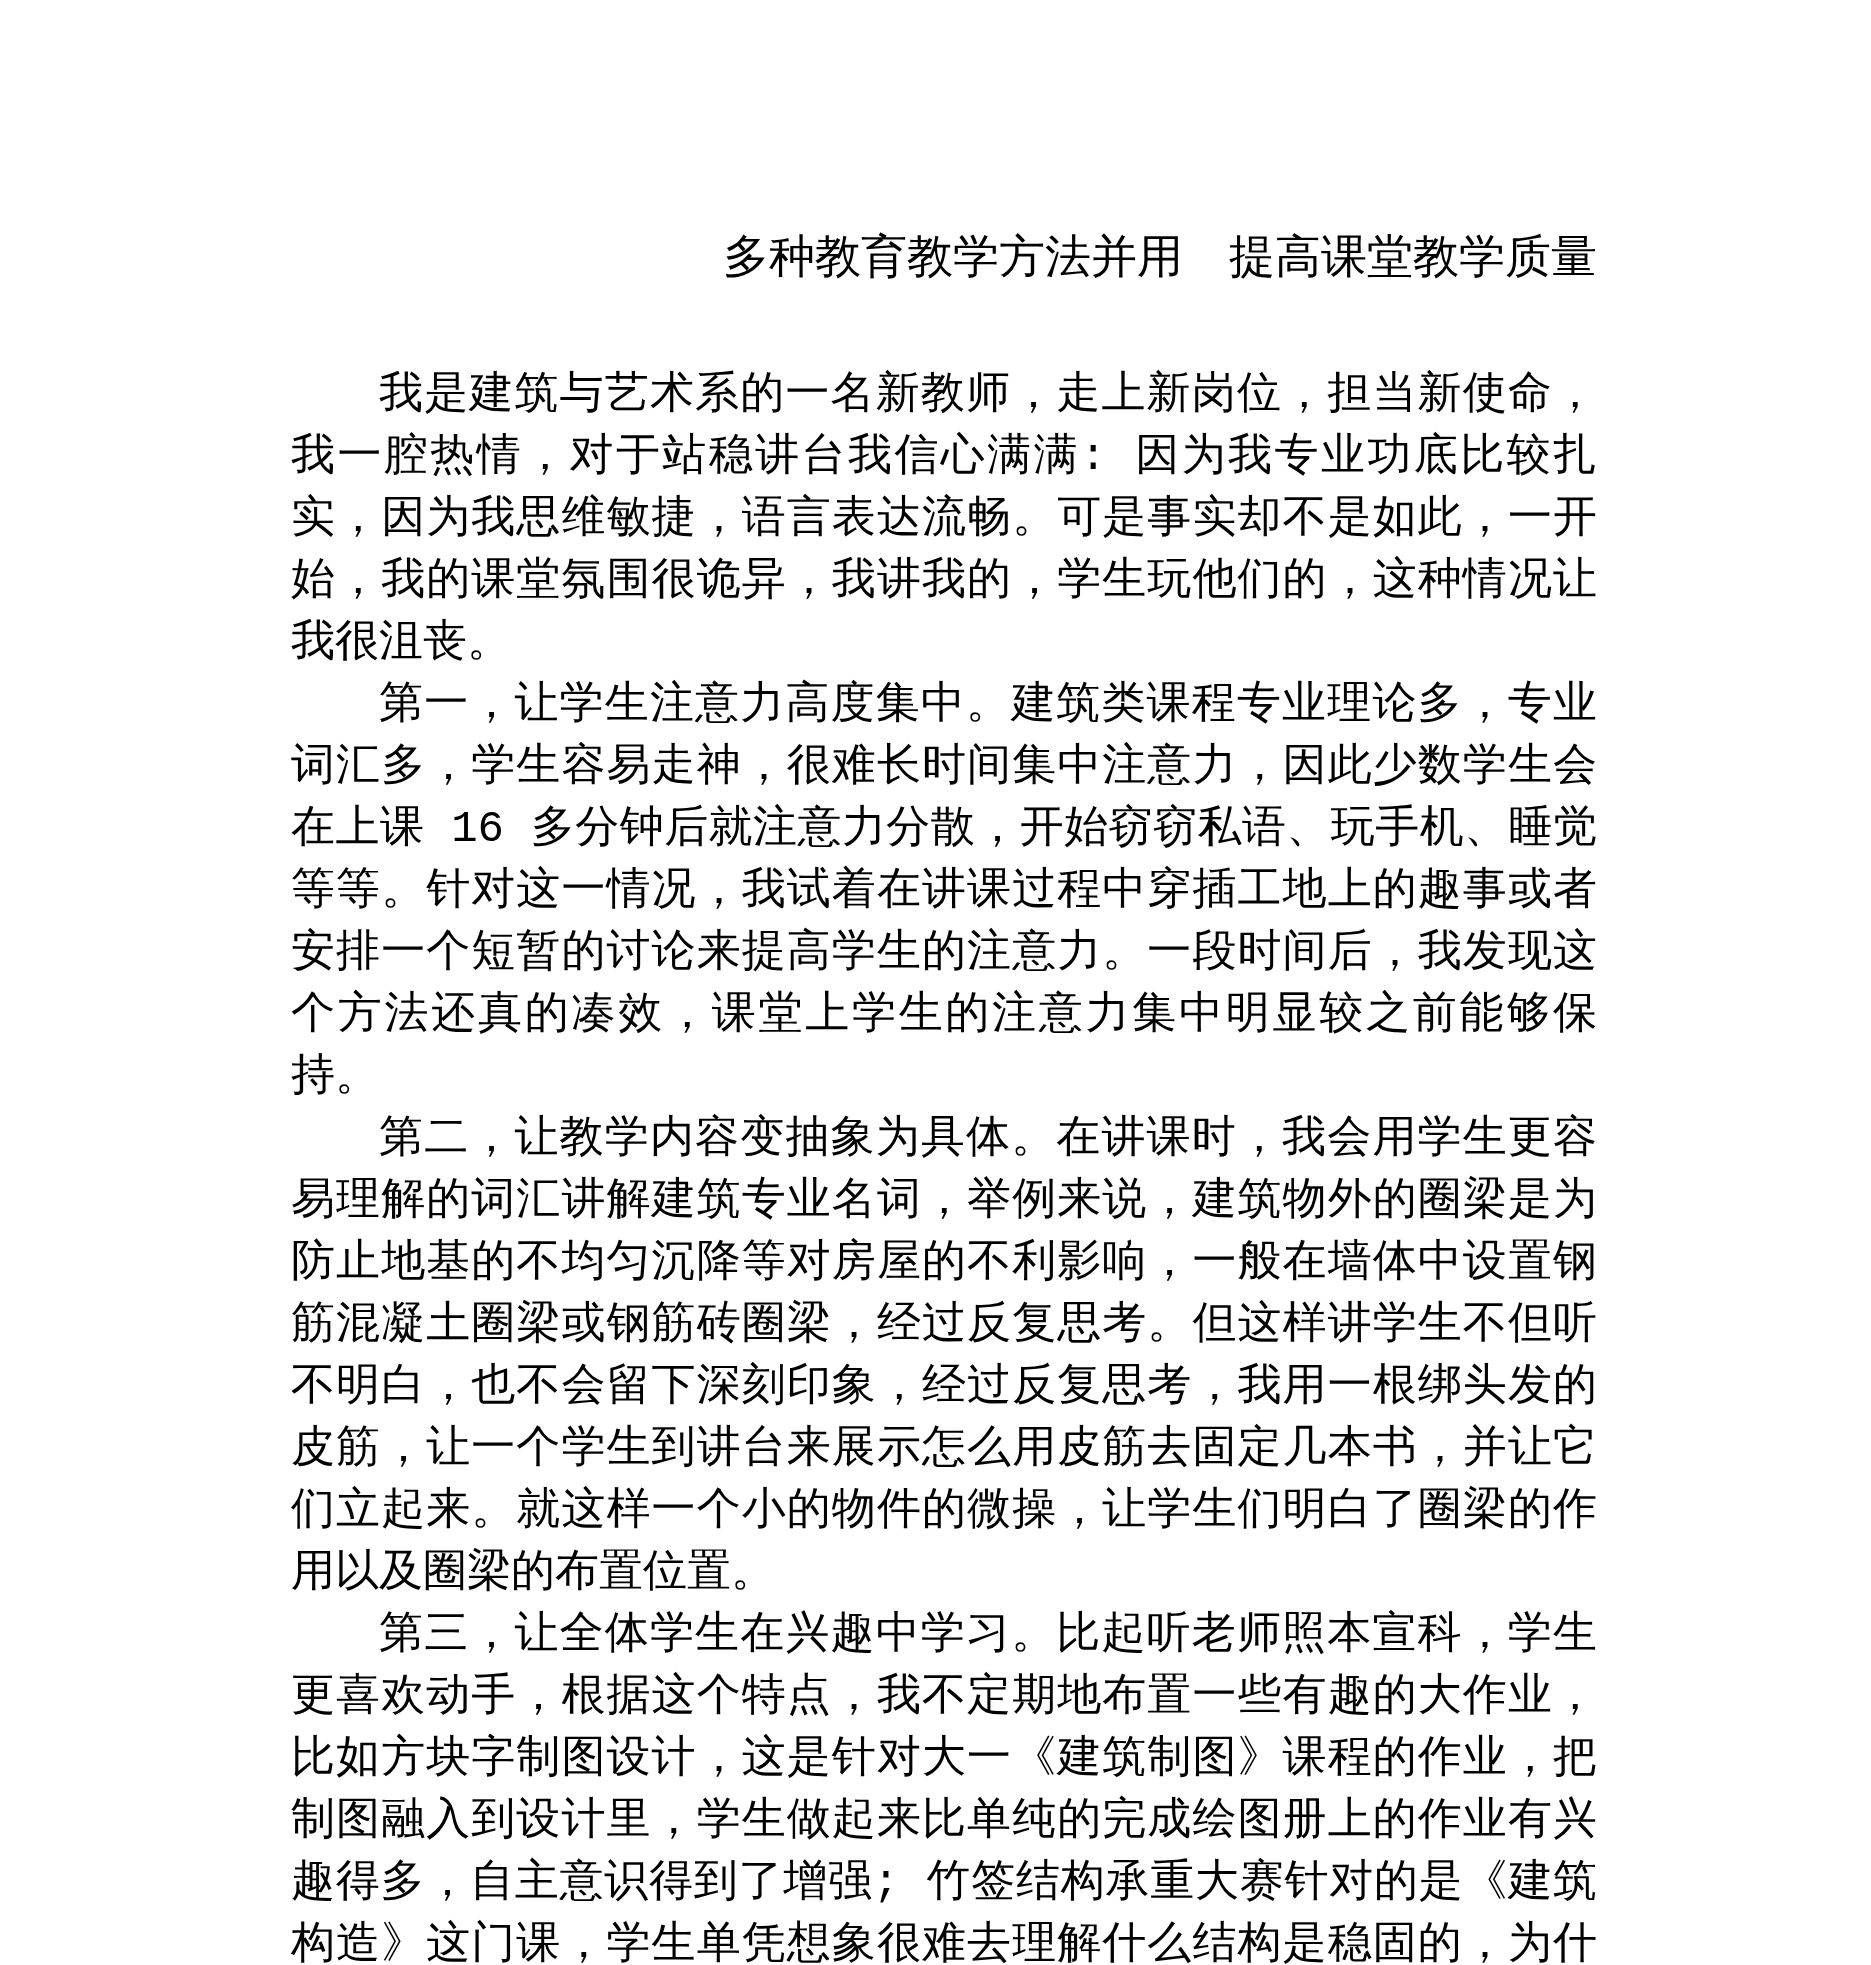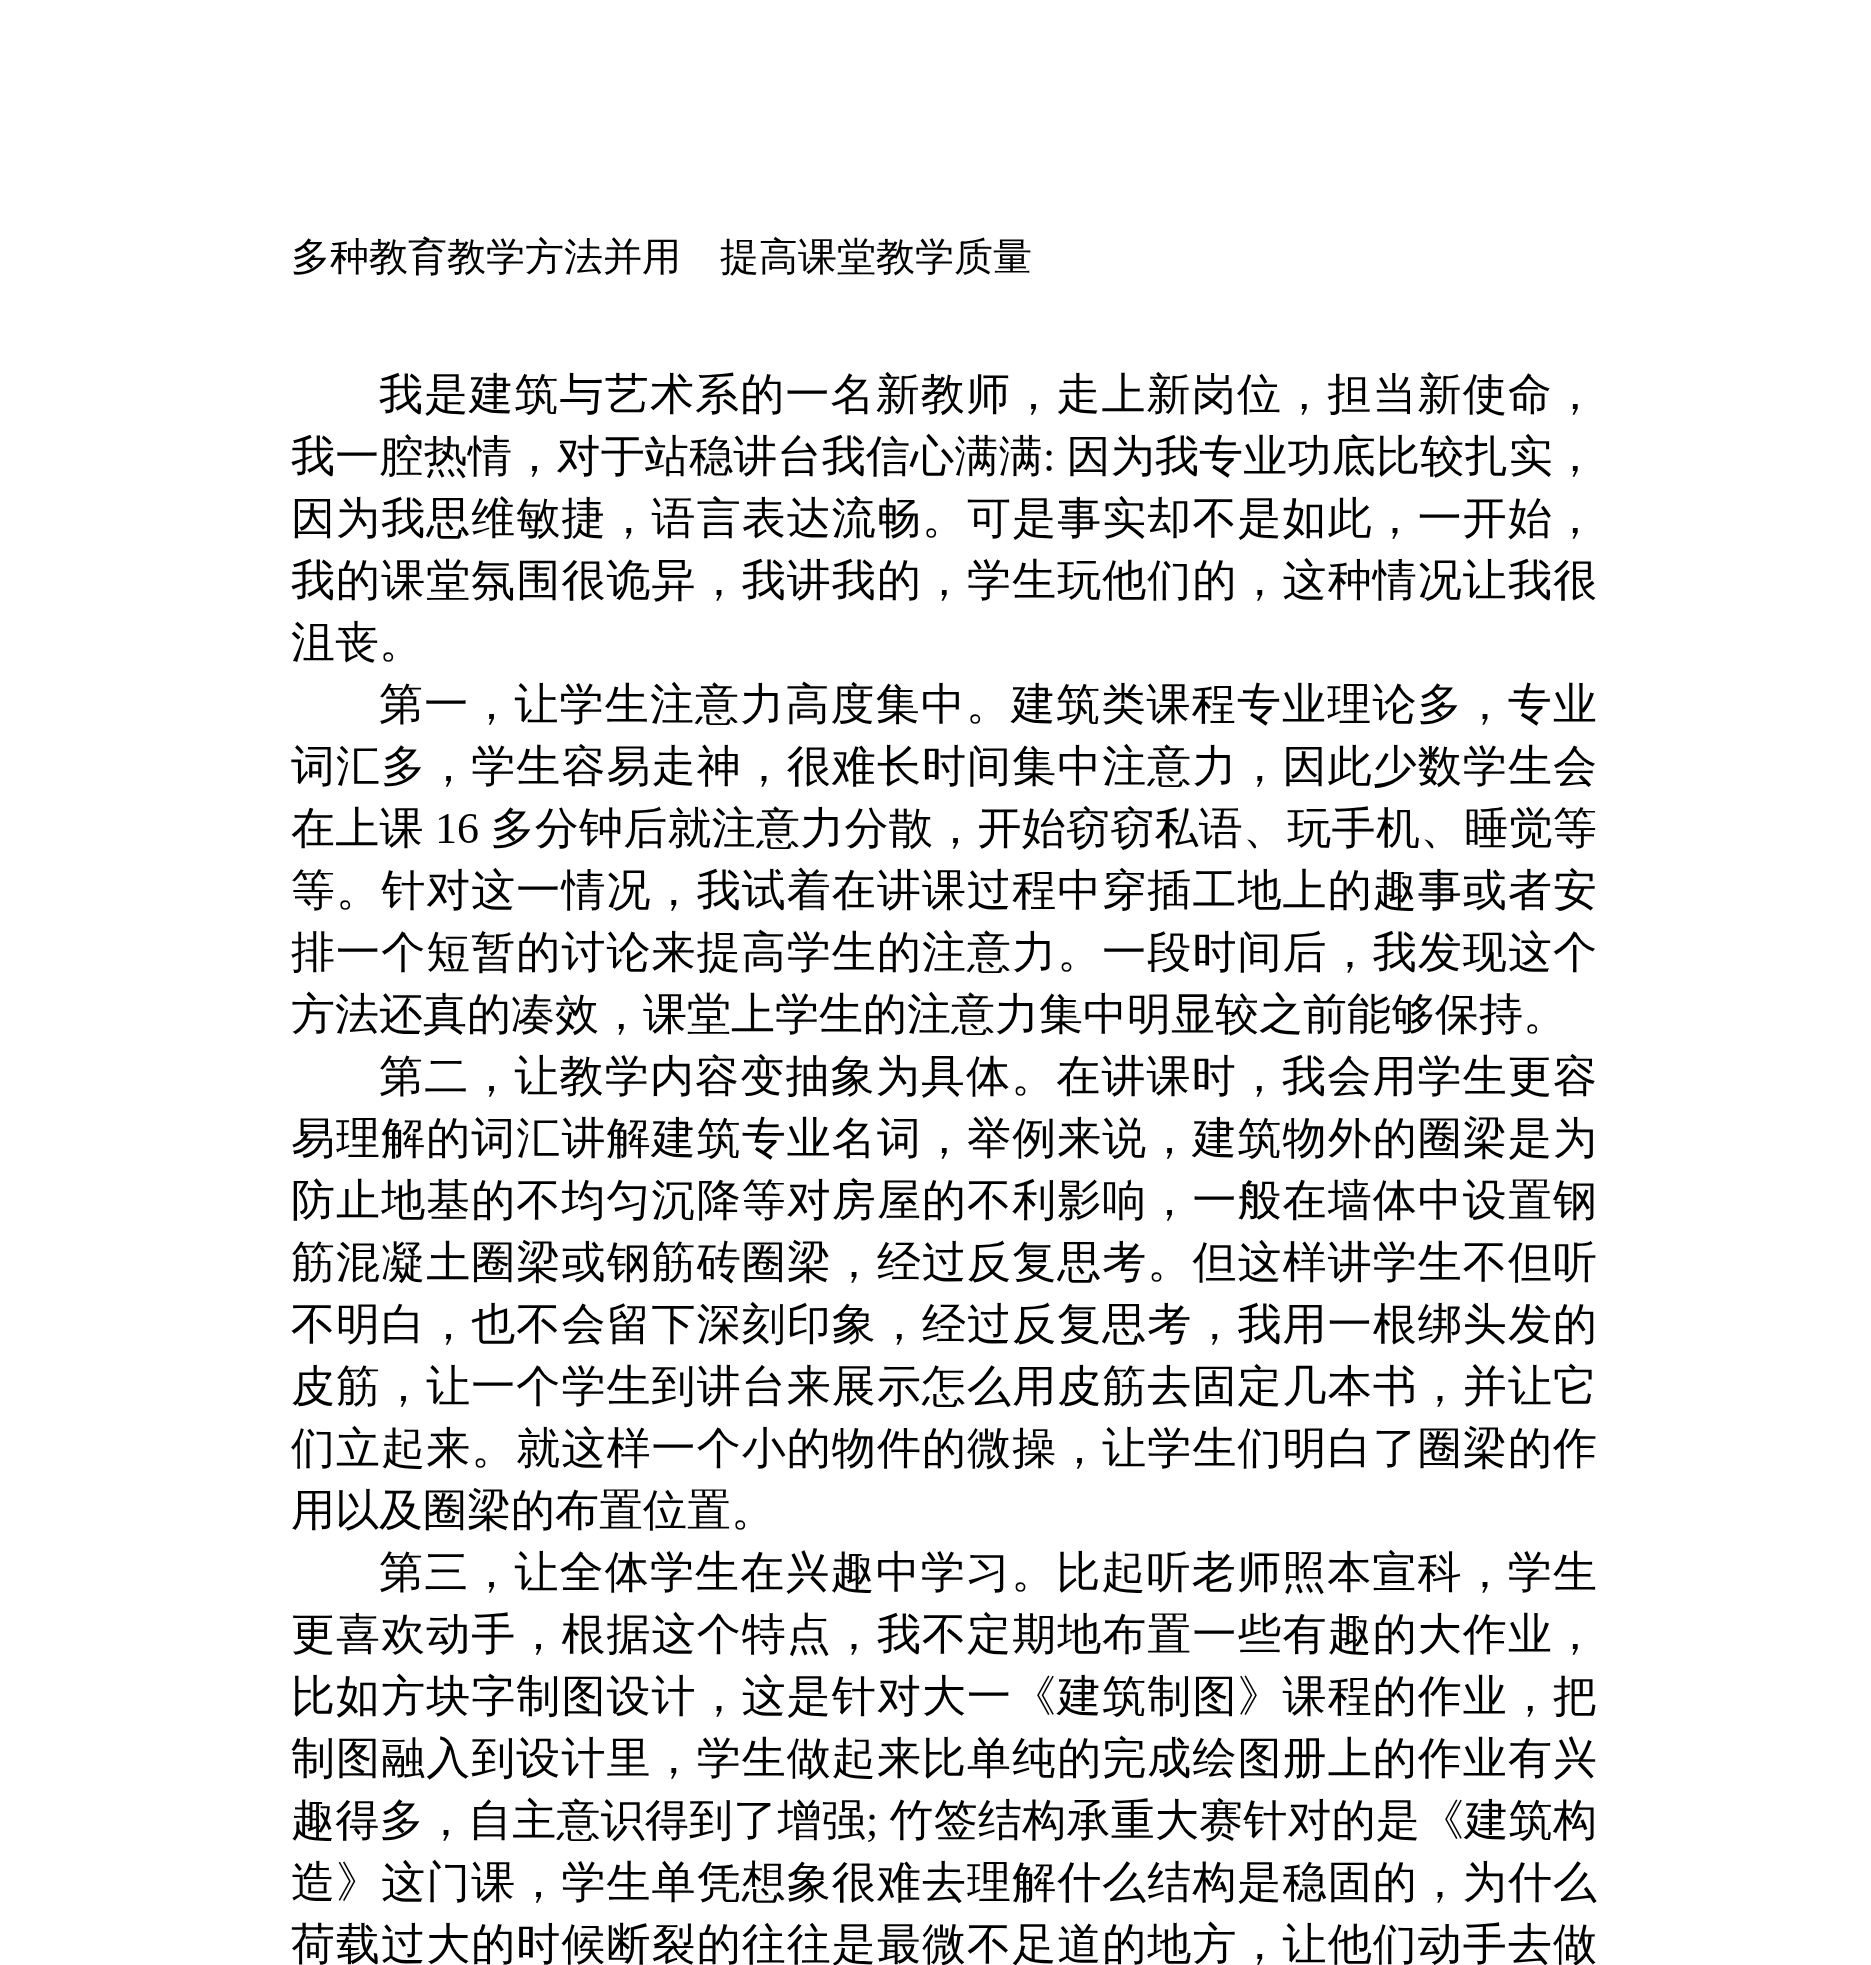--- a/index.html
+++ b/index.html
@@ -16,39 +16,40 @@
     overflow: hidden;
   }
   .doc {
     position: absolute;
     left: 291px;
     top: 0;
     width: 1306px;
   }
   .doc-title {
     margin-top: 225px;
-    font-size: 39px;
+    font-size: 46px;
     line-height: 64px;
-    text-align: left;
+    text-align: right;
     letter-spacing: 0;
     white-space: nowrap;
   }
   .doc-body {
     margin-top: 75px;
     font-size: 44px;
     line-height: 62px;
     text-align: justify;
     text-justify: inter-character;
   }
   .doc-body p {
     margin: 0;
     padding: 0;
     text-indent: 2em;
     word-break: break-all;
     overflow-wrap: break-word;
+    font-family: Liberation Mono, monospace;
   }
 </style>
 </head>
 <body>
 
 <div class="doc">
   <div class="doc-title">多种教育教学方法并用　提高课堂教学质量</div>
   <div class="doc-body">
       <p>我是建筑与艺术系的一名新教师，走上新岗位，担当新使命，我一腔热情，对于站稳讲台我信心满满: 因为我专业功底比较扎实，因为我思维敏捷，语言表达流畅。可是事实却不是如此，一开始，我的课堂氛围很诡异，我讲我的，学生玩他们的，这种情况让我很沮丧。</p>
       <p>第一，让学生注意力高度集中。建筑类课程专业理论多，专业词汇多，学生容易走神，很难长时间集中注意力，因此少数学生会在上课 16 多分钟后就注意力分散，开始窃窃私语、玩手机、睡觉等等。针对这一情况，我试着在讲课过程中穿插工地上的趣事或者安排一个短暂的讨论来提高学生的注意力。一段时间后，我发现这个方法还真的凑效，课堂上学生的注意力集中明显较之前能够保持。</p>

